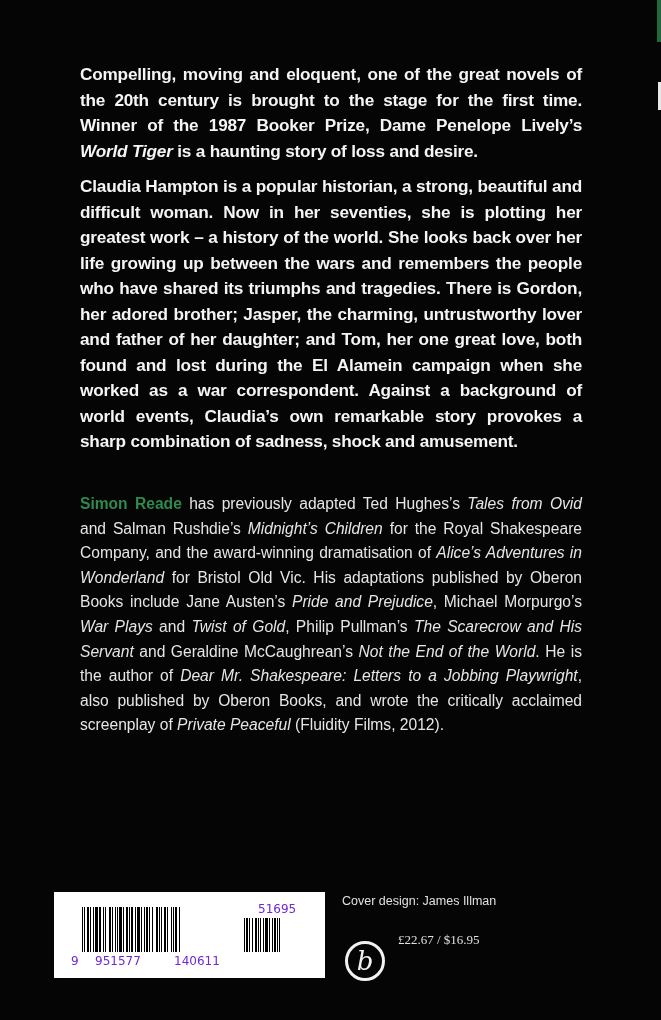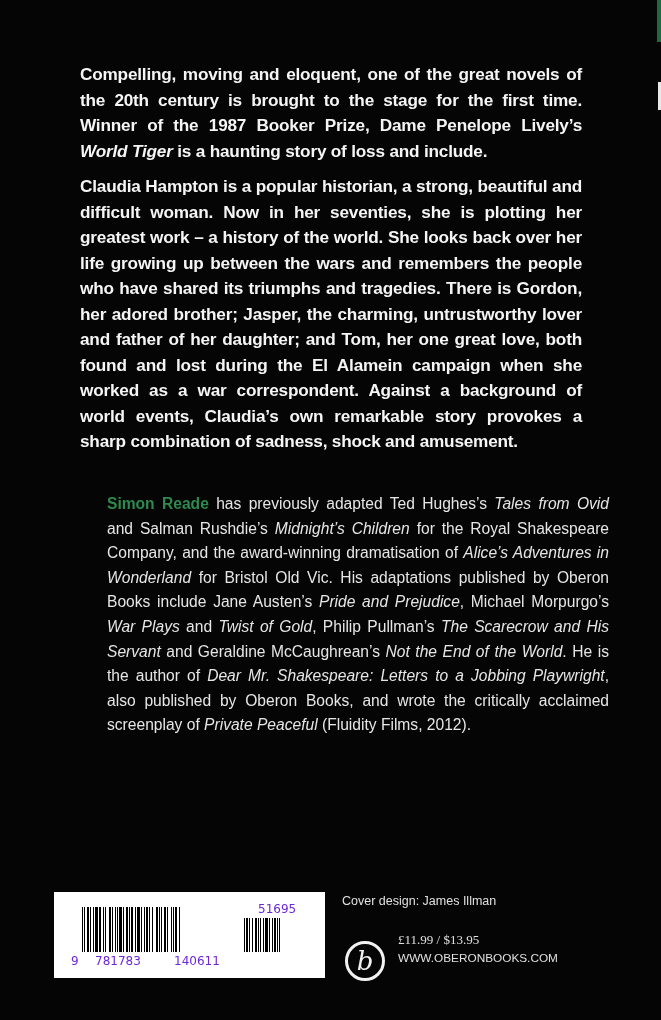--- a/index.html
+++ b/index.html
@@ -10,21 +10,21 @@
   .edge-green { position:absolute; left:657px; top:0; width:4px; height:42px; background:#1f6b3f; }
   .edge-white { position:absolute; left:658px; top:82px; width:3px; height:28px; background:#e8e8e8; }
   .blurb {
     position:absolute; left:80px; width:502px; top:62px;
     font-size:17.2px; line-height:25.5px; font-weight:bold; text-align:justify; color:#f5f5f5;
     letter-spacing:-0.2px;
   }
   .blurb p { margin:0 0 10px 0; }
   .bio {
     position:absolute; left:80px; width:502px; top:492px;
-    font-size:15.6px; line-height:24.6px; text-align:justify; color:#e6e6e6;margin-left:27px;
+    font-size:15.6px; line-height:24.6px; text-align:justify; color:#e6e6e6;
   }
   .bio .author { color:#2e8a4e; font-weight:bold; }
   .bio i { font-style:italic; }
   .barcode-box {
     position:absolute; left:54px; top:892px; width:271px; height:86px; background:#ffffff;
   }
   .bars-main { position:absolute; left:28px; top:15px; height:45px; display:flex; align-items:flex-start; }
   .bars-main span, .bars-add span { display:inline-block; background:#000; height:45px; }
   .bars-add { position:absolute; left:190px; top:26px; height:34px; display:flex; }
   .bars-add span { height:34px; }
@@ -38,21 +38,21 @@
   .pub { position:absolute; left:398px; top:931px; font-size:11.8px; line-height:18px; color:#e0e0e0; }
   .pub .price { font-family:"Liberation Serif", serif; font-size:13px; }
 </style>
 </head>
 <body>
 
 <div class="edge-green"></div>
 <div class="edge-white"></div>
 
 <div class="blurb" id="blurb">
-    <p><span>Compelling, moving and eloquent, one of the great novels of the 20th century is brought to the stage for the first time. Winner of the 1987 Booker Prize, Dame Penelope Lively’s </span><i>World Tiger</i><span> is a haunting story of loss and include.</span></p>
+    <p><span>Compelling, moving and eloquent, one of the great novels of the 20th century is brought to the stage for the first time. Winner of the 1987 Booker Prize, Dame Penelope Lively’s </span><i>World Tiger</i><span> is a haunting story of loss and desire.</span></p>
     <p><span>Claudia Hampton is a popular historian, a strong, beautiful and difficult woman. Now in her seventies, she is plotting her greatest work – a history of the world. She looks back over her life growing up between the wars and remembers the people who have shared its triumphs and tragedies. There is Gordon, her adored brother; Jasper, the charming, untrustworthy lover and father of her daughter; and Tom, her one great love, both found and lost during the El Alamein campaign when she worked as a war correspondent. Against a background of world events, Claudia’s own remarkable story provokes a sharp combination of sadness, shock and amusement.</span></p>
   </div>
 
 <div class="bio">
   <p style="margin:0" id="bio-p"><span class="author">Simon Reade</span><span> has previously adapted Ted Hughes’s </span><i>Tales from Ovid</i><span> and Salman Rushdie’s </span><i>Midnight’s Children</i><span> for the Royal Shakespeare Company, and the award-winning dramatisation of </span><i>Alice’s Adventures in Wonderland</i><span> for Bristol Old Vic. His adaptations published by Oberon Books include Jane Austen’s </span><i>Pride and Prejudice</i><span>, Michael Morpurgo’s </span><i>War Plays</i><span> and </span><i>Twist of Gold</i><span>, Philip Pullman’s </span><i>The Scarecrow and His Servant</i><span> and Geraldine McCaughrean’s </span><i>Not the End of the World</i><span>. He is the author of </span><i>Dear Mr. Shakespeare: Letters to a Jobbing Playwright</i><span>, also published by Oberon Books, and wrote the critically acclaimed screenplay of </span><i>Private Peaceful</i><span> (Fluidity Films, 2012).</span></p>
 </div>
 
 <div class="barcode-box">
   <div class="bars-main" id="bars-main">
       <span style="width: 1px;"></span>
@@ -146,27 +146,26 @@
       <span style="width: 2px; background: transparent;"></span>
       <span style="width: 1px;"></span>
       <span style="width: 1px; background: transparent;"></span>
       <span style="width: 2px;"></span>
       <span style="width: 1px; background: transparent;"></span>
       <span style="width: 1px;"></span>
       <span style="width: 1px; background: transparent;"></span>
       <span style="width: 1px;"></span>
     </div>
   <span class="bc-num" style="left:17px;top:62px">9</span>
-  <span class="bc-num" style="left:41px;top:62px">781783</span>
+  <span class="bc-num" style="left:41px;top:62px">951577</span>
   <span class="bc-num" style="left:120px;top:62px">140611</span>
   <span class="bc-num" style="left:204px;top:10px">51695</span>
 </div>
 
 <div class="cover-design">Cover design:  James Illman</div>
 
 <div class="logo">
     <span>b</span>
   </div>
 
 <div class="pub">
-  <div class="price">£11.99 / $13.95</div>
-  <div>WWW.OBERONBOOKS.COM</div>
+  <div class="price">£22.67 / $16.95</div>
 </div>
 
 </body></html>

